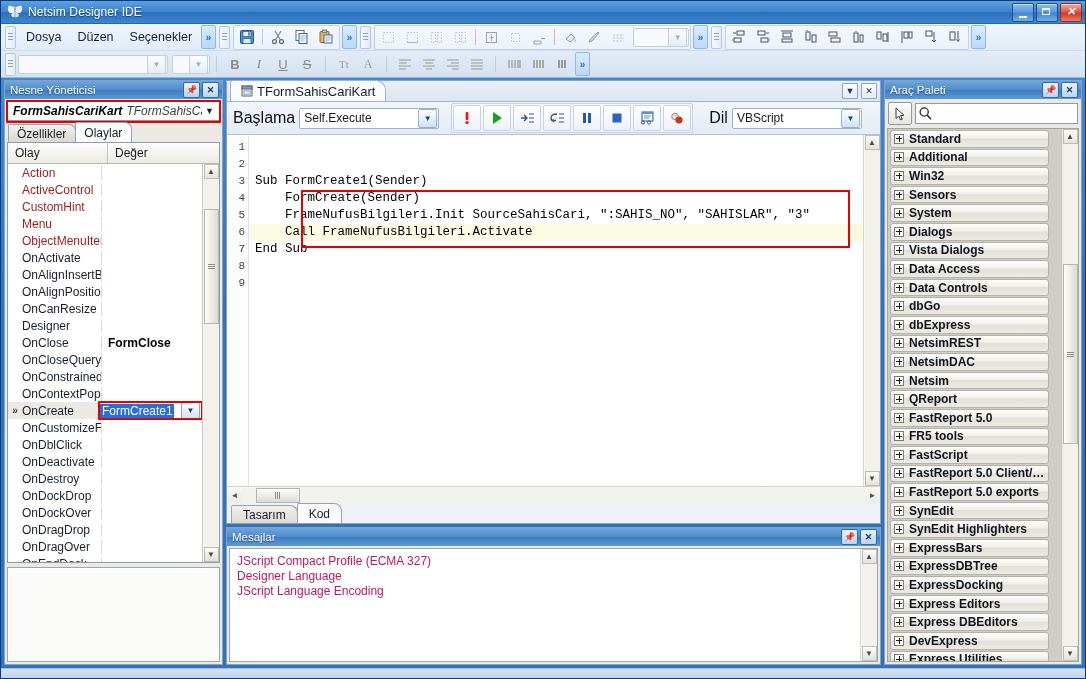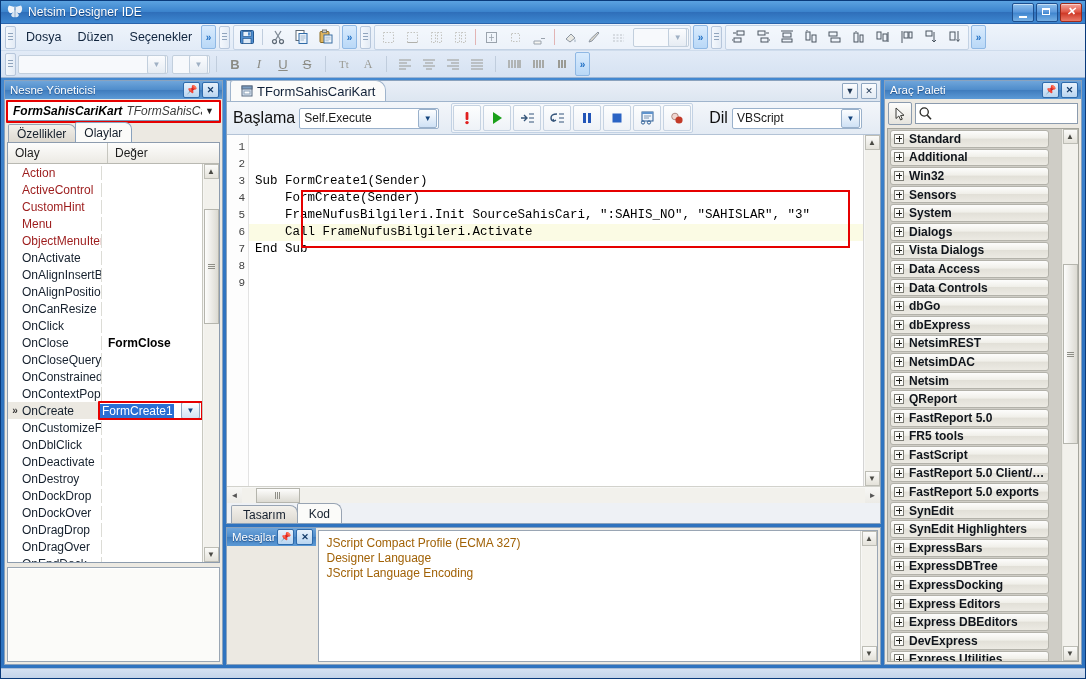--- a/index.html
+++ b/index.html
@@ -208,23 +208,23 @@
     position:absolute;left:14px;top:0;width:44px;height:15px;box-sizing:border-box;
     background:linear-gradient(180deg,#fdfdfc,#dcdad2);border:1px solid #b5b5ad;display:flex;align-items:center;justify-content:center;
   }
   .hs-thumb::before{content:"";width:6px;height:7px;background:repeating-linear-gradient(90deg,#8e8e86 0 1px,transparent 1px 2px);}
   .ed-tabs{height:20px;flex:0 0 20px;display:flex;align-items:flex-end;padding-left:4px;background:#eef1f5;}
   .ed-tab{
     height:17px;padding:0 11px;display:flex;align-items:center;font-size:12px;color:#15202e;
     background:linear-gradient(180deg,#f3f1ec,#ddd9d1);border:1px solid #98a4b3;border-bottom:none;border-radius:2px 8px 0 0;margin-right:-1px;
   }
   .ed-tab.active{height:19px;background:#fbfbf9;z-index:2;}
-  .msg-panel{height:136px;flex:0 0 136px;display:flex;flex-direction:row;background:#ece9e2;border:1px solid #8aa2bd;}
+  .msg-panel{height:136px;flex:0 0 136px;display:flex;flex-direction:column;background:#ece9e2;border:1px solid #8aa2bd;}
   .msg-body{flex:1;margin:2px;background:#fff;border:1px solid #9aa6b4;display:flex;min-height:0;}
-  .msg-list{flex:1;padding:5px 0 0 7px;font-size:12px;color:#a16207;line-height:15px;}
+  .msg-list{flex:1;padding:5px 0 0 7px;font-size:12px;color:#be185d;line-height:15px;}
   .msg-scroll{width:16px;flex:0 0 16px;border-left:1px solid #d8d8d2;background:#f7f7f5;display:flex;flex-direction:column;align-items:center;}
   
   .right{width:196px;flex:0 0 196px;}
   .tp-search{display:flex;align-items:center;gap:3px;padding:3px;}
   .tp-arrowbtn{
     width:22px;height:21px;border:1px solid #8b9bae;border-radius:2px;
     background:linear-gradient(180deg,#fdfdfc,#e6e4dd);display:flex;align-items:center;justify-content:center;
   }
   .tp-input{
     flex:1;height:21px;border:1px solid #8b9bae;background:#fff;display:flex;align-items:center;padding-left:2px;box-sizing:border-box;
@@ -600,21 +600,21 @@
                 <span class="nm">OnAlignPosition</span>
                 <span class="vl"></span>
               </div>
               <div class="oi-row">
                 <span class="mark"></span>
                 <span class="nm">OnCanResize</span>
                 <span class="vl"></span>
               </div>
               <div class="oi-row">
                 <span class="mark"></span>
-                <span class="nm">OnClick</span>
+                <span class="nm">Designer</span>
                 <span class="vl"></span>
               </div>
               <div class="oi-row">
                 <span class="mark"></span>
                 <span class="nm">OnClose</span>
                 <span class="vl bold">FormClose</span>
               </div>
               <div class="oi-row">
                 <span class="mark"></span>
                 <span class="nm">OnCloseQuery</span>

